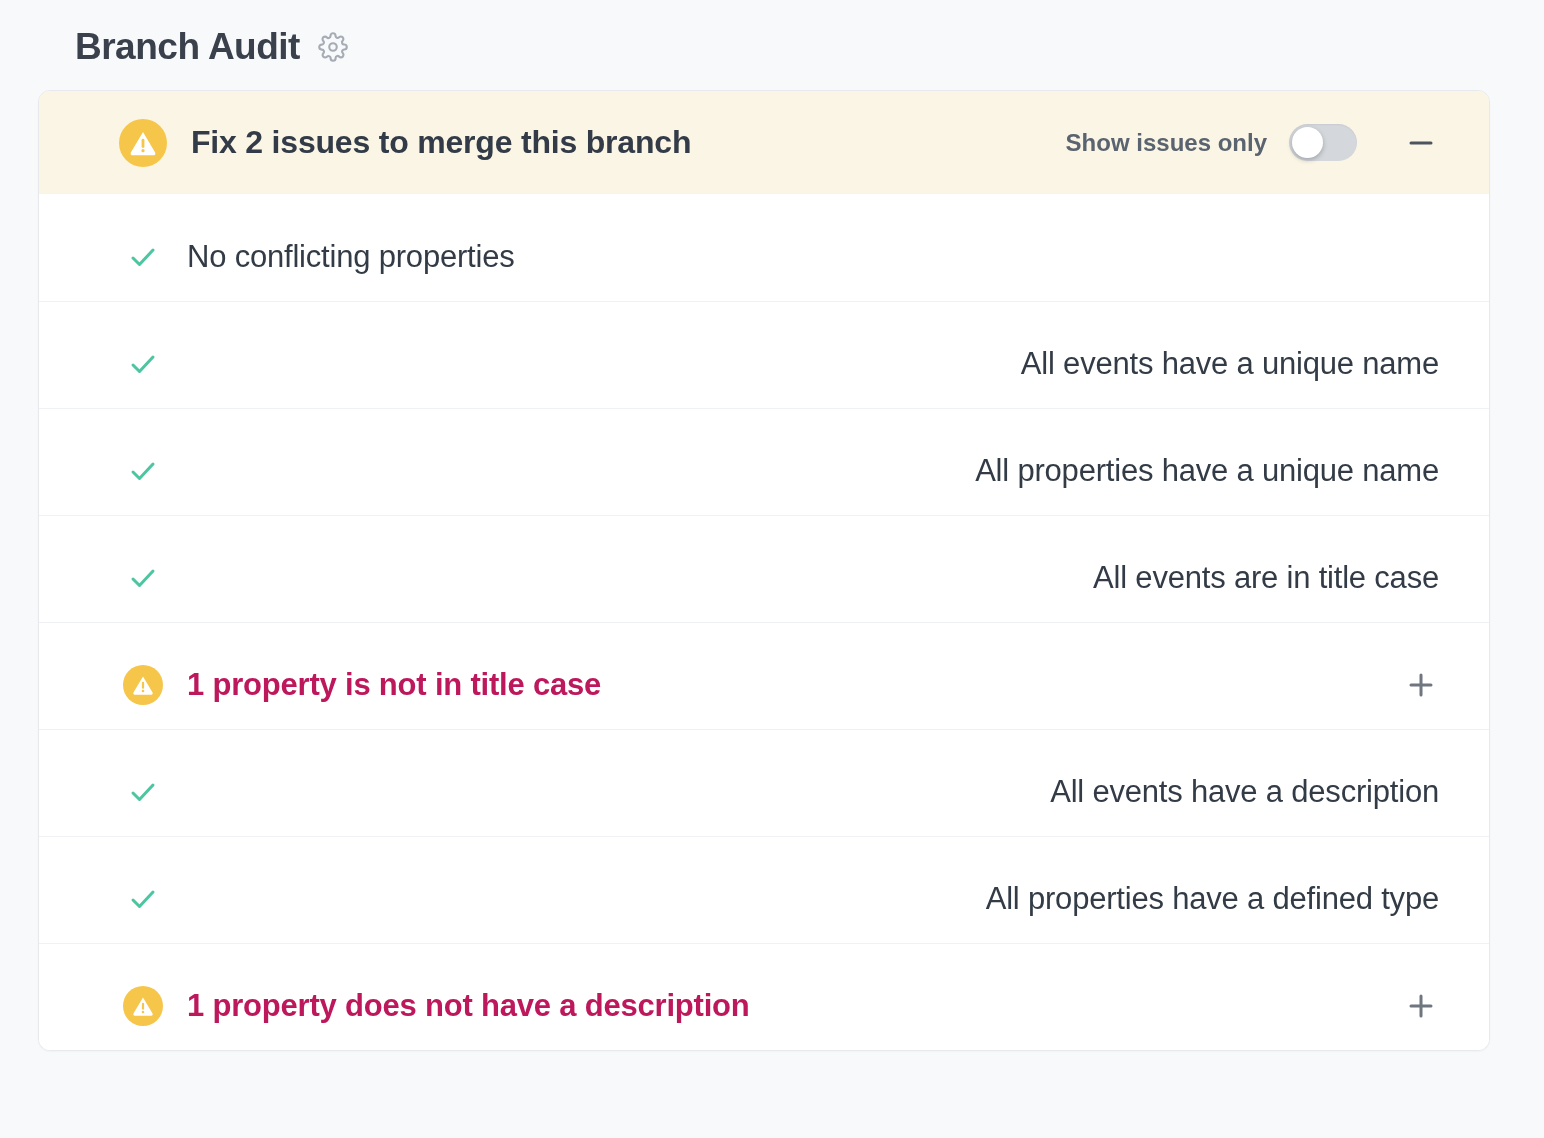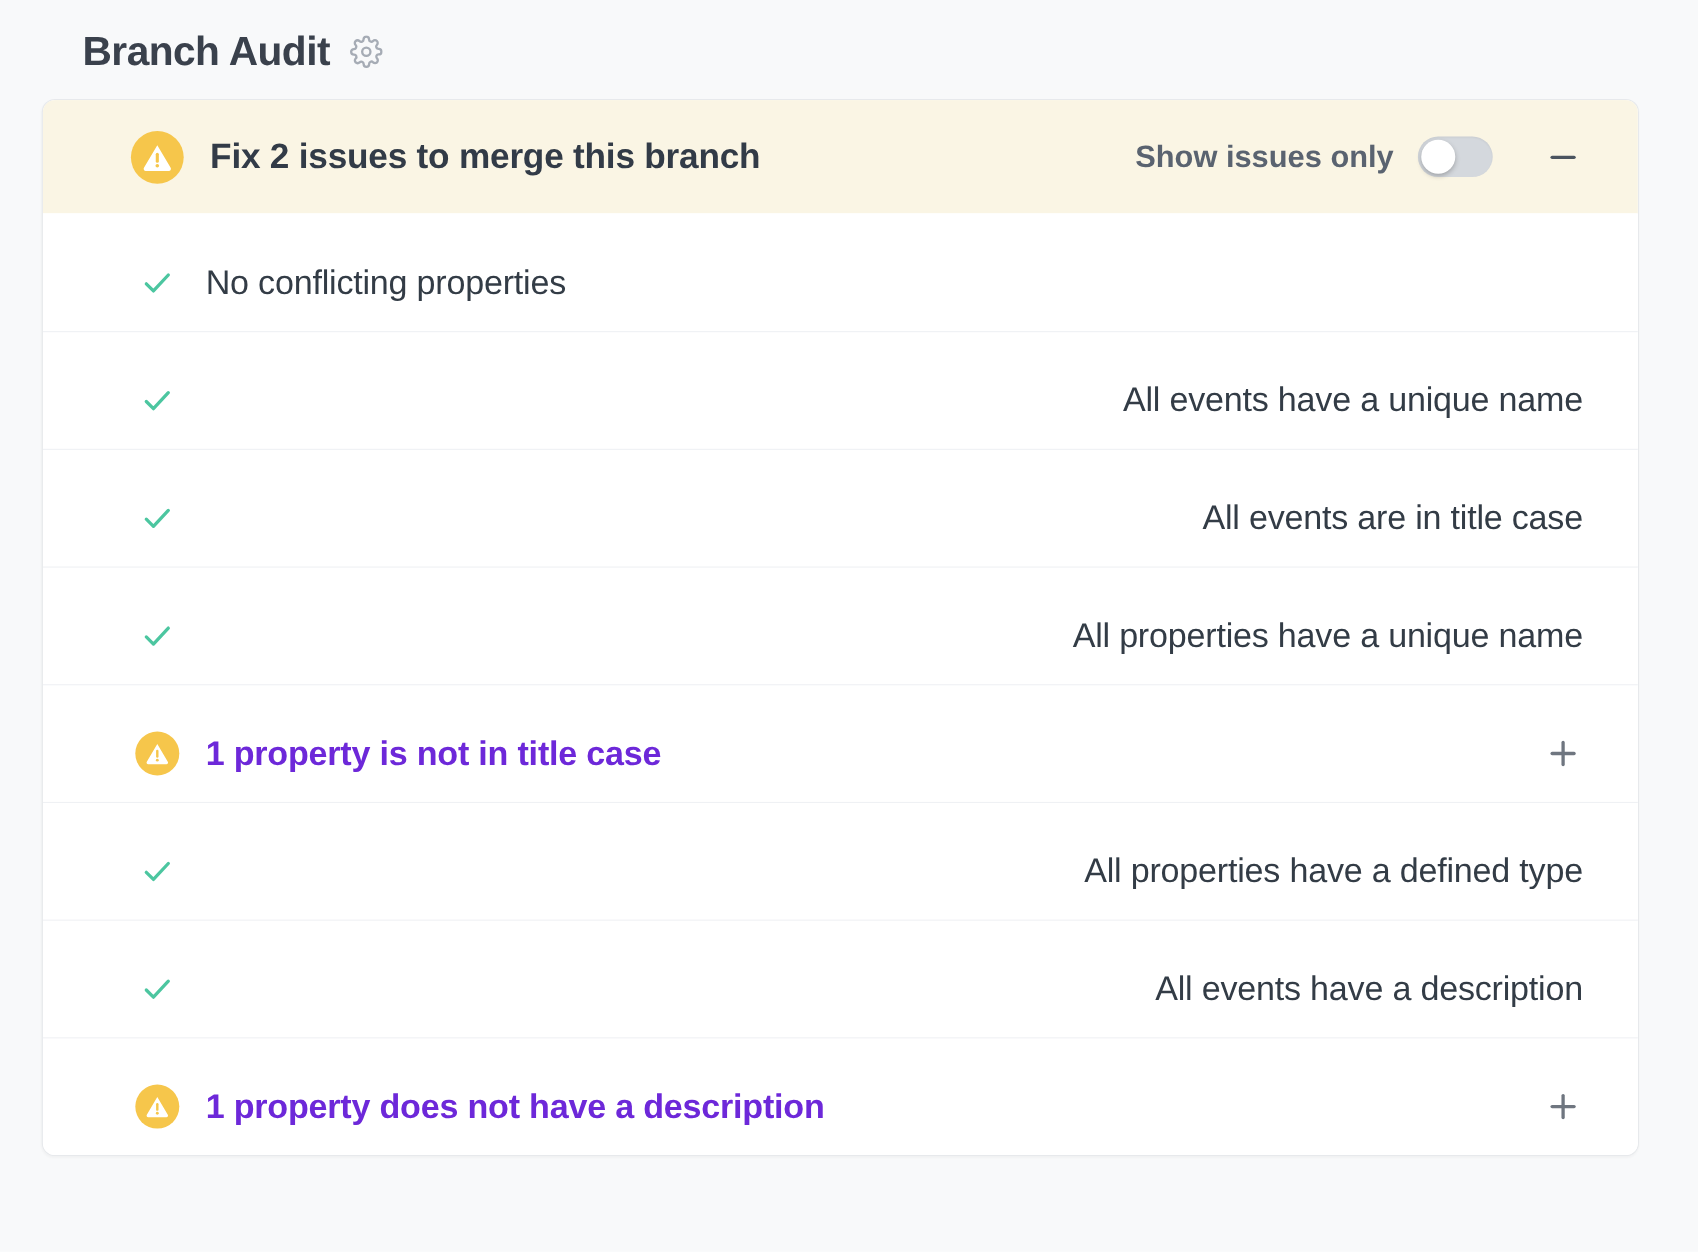--- a/index.html
+++ b/index.html
@@ -62,21 +62,21 @@
     color: #323B47;
     margin-left: 24px;
     letter-spacing: -0.2px;
   }
   .banner-right {
     margin-left: auto;
     display: flex;
     align-items: center;
   }
   .toggle-label {
-    font-size: 28px;
+    font-size: 24px;
     font-weight: 600;
     color: #5A6370;
   }
   .toggle {
     position: relative;
     width: 68px; height: 37px;
     border-radius: 19px;
     background: #D4D8DD;
     border: none; cursor: pointer;
     margin-left: 22px;
@@ -112,21 +112,21 @@
     width: 48px; flex: none;
     display: flex; align-items: center; justify-content: center;
   }
   .row-label {
     margin-left: 20px;
     font-size: 31px;
     font-weight: 400;
     color: #333C46;
     letter-spacing: -0.2px;
   }
-  .row.warn .row-label { font-weight: 700; color: #6d28d9; }
+  .row.warn .row-label { font-weight: 700; color: #be185d; }
   .check-icon svg { stroke: #4CC6A0; }
   .expand-btn { margin-left: auto; }
   .expand-btn svg { stroke: #6F7680; }
 </style>
 </head>
 <body>
 
 <div class="header">
   <h1 class="page-title">Branch Audit</h1>
   <button class="gear-btn">
@@ -193,33 +193,33 @@
   </div>
       <div class="row pass">
     <span class="icon-box">
       <span class="check-icon" style="display:flex">
         <svg width="32" height="32" viewBox="0 0 32 32" fill="none" stroke-width="3" stroke-linecap="round" stroke-linejoin="round">
           <polyline points="6 17 12.5 23.5 26 9"></polyline>
         </svg>
       </span>
 
     </span>
+    <span class="row-label">All properties have a unique name</span>
+
+  </div>
+      <div class="row pass">
+    <span class="icon-box">
+      <span class="check-icon" style="display:flex">
+        <svg width="32" height="32" viewBox="0 0 32 32" fill="none" stroke-width="3" stroke-linecap="round" stroke-linejoin="round">
+          <polyline points="6 17 12.5 23.5 26 9"></polyline>
+        </svg>
+      </span>
+
+    </span>
     <span class="row-label">All events are in title case</span>
-
-  </div>
-      <div class="row pass">
-    <span class="icon-box">
-      <span class="check-icon" style="display:flex">
-        <svg width="32" height="32" viewBox="0 0 32 32" fill="none" stroke-width="3" stroke-linecap="round" stroke-linejoin="round">
-          <polyline points="6 17 12.5 23.5 26 9"></polyline>
-        </svg>
-      </span>
-
-    </span>
-    <span class="row-label">All properties have a unique name</span>
 
   </div>
       <div class="row warn">
     <span class="icon-box">
 
       <span class="warn-circle sm">
         <svg width="22" height="22" viewBox="0 0 24 24">
           <path d="M12 2.6 L22.4 20.2 a1.6 1.6 0 0 1 -1.4 2.4 H3 a1.6 1.6 0 0 1 -1.4 -2.4 Z" fill="#FFFFFF"></path>
           <line x1="12" y1="9.6" x2="12" y2="15" stroke="#F6C64B" stroke-width="2.4" stroke-linecap="round"></line>
           <circle cx="12" cy="18.6" r="1.4" fill="#F6C64B"></circle>
@@ -238,33 +238,33 @@
   </div>
       <div class="row pass">
     <span class="icon-box">
       <span class="check-icon" style="display:flex">
         <svg width="32" height="32" viewBox="0 0 32 32" fill="none" stroke-width="3" stroke-linecap="round" stroke-linejoin="round">
           <polyline points="6 17 12.5 23.5 26 9"></polyline>
         </svg>
       </span>
 
     </span>
+    <span class="row-label">All events have a description</span>
+
+  </div>
+      <div class="row pass">
+    <span class="icon-box">
+      <span class="check-icon" style="display:flex">
+        <svg width="32" height="32" viewBox="0 0 32 32" fill="none" stroke-width="3" stroke-linecap="round" stroke-linejoin="round">
+          <polyline points="6 17 12.5 23.5 26 9"></polyline>
+        </svg>
+      </span>
+
+    </span>
     <span class="row-label">All properties have a defined type</span>
-
-  </div>
-      <div class="row pass">
-    <span class="icon-box">
-      <span class="check-icon" style="display:flex">
-        <svg width="32" height="32" viewBox="0 0 32 32" fill="none" stroke-width="3" stroke-linecap="round" stroke-linejoin="round">
-          <polyline points="6 17 12.5 23.5 26 9"></polyline>
-        </svg>
-      </span>
-
-    </span>
-    <span class="row-label">All events have a description</span>
 
   </div>
       <div class="row warn">
     <span class="icon-box">
 
       <span class="warn-circle sm">
         <svg width="22" height="22" viewBox="0 0 24 24">
           <path d="M12 2.6 L22.4 20.2 a1.6 1.6 0 0 1 -1.4 2.4 H3 a1.6 1.6 0 0 1 -1.4 -2.4 Z" fill="#FFFFFF"></path>
           <line x1="12" y1="9.6" x2="12" y2="15" stroke="#F6C64B" stroke-width="2.4" stroke-linecap="round"></line>
           <circle cx="12" cy="18.6" r="1.4" fill="#F6C64B"></circle>

